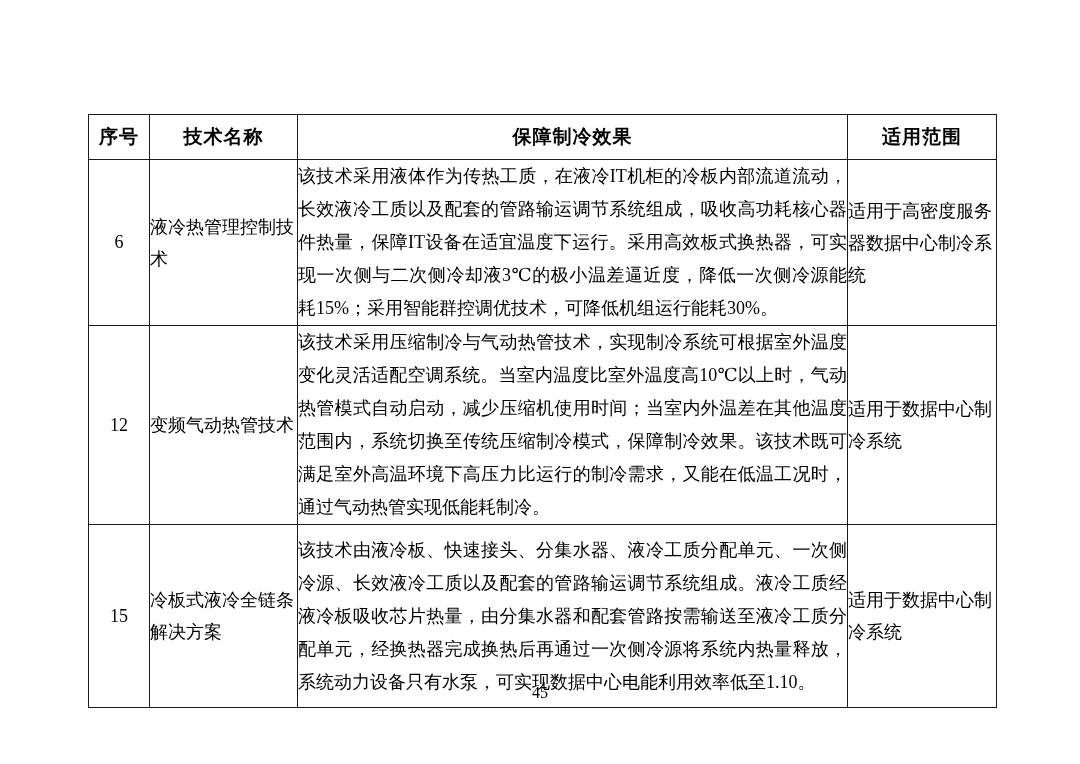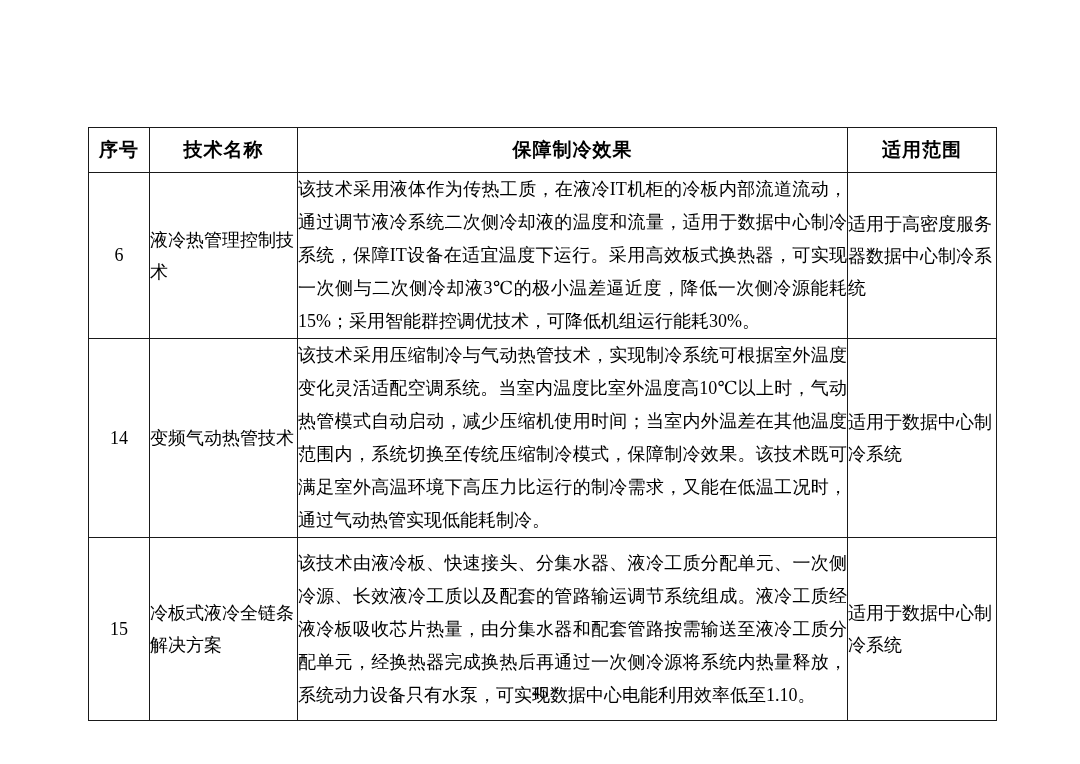--- a/index.html
+++ b/index.html
@@ -18,21 +18,21 @@
   .page {
     position: absolute;
     left: 0;
     top: 0;
     width: 1080px;
     height: 764px;
   }
   .doc-table {
     position: absolute;
     left: 88px;
-    top: 127px;
+    top: 114px;
     width: 904px;
     border-collapse: collapse;
     table-layout: fixed;
     border-radius: 22px;
   }
   .doc-table td, .doc-table th {
     border: 1px solid #1a1a1a;
     padding: 0;
     vertical-align: middle;
   }
@@ -98,25 +98,25 @@
         <th class="col-no">序号</th>
         <th class="col-name">技术名称</th>
         <th class="col-desc">保障制冷效果</th>
         <th class="col-scope">适用范围</th>
       </tr>
     </thead>
     <tbody>
       <tr class="row-13">
         <td class="cell-no">6</td>
         <td class="cell-name">液冷热管理控制技术</td>
-        <td class="cell-desc">该技术采用液体作为传热工质，在液冷IT机柜的冷板内部流道流动，通过调节液冷系统二次侧冷却液的温度和流量，适用于数据中心制冷系统，保障IT设备在适宜温度下运行。采用高效板式换热器，可实现一次侧与二次侧冷却液3℃的极小温差逼近度，降低一次侧冷源能耗15%；采用智能群控调优技术，可降低机组运行能耗30%。</td>
+        <td class="cell-desc">该技术采用液体作为传热工质，在液冷IT机柜的冷板内部流道流动，长效液冷工质以及配套的管路输运调节系统组成，吸收高功耗核心器件热量，保障IT设备在适宜温度下运行。采用高效板式换热器，可实现一次侧与二次侧冷却液3℃的极小温差逼近度，降低一次侧冷源能耗15%；采用智能群控调优技术，可降低机组运行能耗30%。</td>
         <td class="cell-scope">适用于高密度服务器数据中心制冷系统</td>
       </tr>
       <tr class="row-14">
-        <td class="cell-no">14</td>
+        <td class="cell-no">12</td>
         <td class="cell-name">变频气动热管技术</td>
         <td class="cell-desc">该技术采用压缩制冷与气动热管技术，实现制冷系统可根据室外温度变化灵活适配空调系统。当室内温度比室外温度高10℃以上时，气动热管模式自动启动，减少压缩机使用时间；当室内外温差在其他温度范围内，系统切换至传统压缩制冷模式，保障制冷效果。该技术既可满足室外高温环境下高压力比运行的制冷需求，又能在低温工况时，通过气动热管实现低能耗制冷。</td>
         <td class="cell-scope">适用于数据中心制冷系统</td>
       </tr>
       <tr class="row-15">
         <td class="cell-no">15</td>
         <td class="cell-name">冷板式液冷全链条解决方案</td>
         <td class="cell-desc">该技术由液冷板、快速接头、分集水器、液冷工质分配单元、一次侧冷源、长效液冷工质以及配套的管路输运调节系统组成。液冷工质经液冷板吸收芯片热量，由分集水器和配套管路按需输送至液冷工质分配单元，经换热器完成换热后再通过一次侧冷源将系统内热量释放，系统动力设备只有水泵，可实现数据中心电能利用效率低至1.10。</td>
         <td class="cell-scope">适用于数据中心制冷系统</td>
       </tr>

